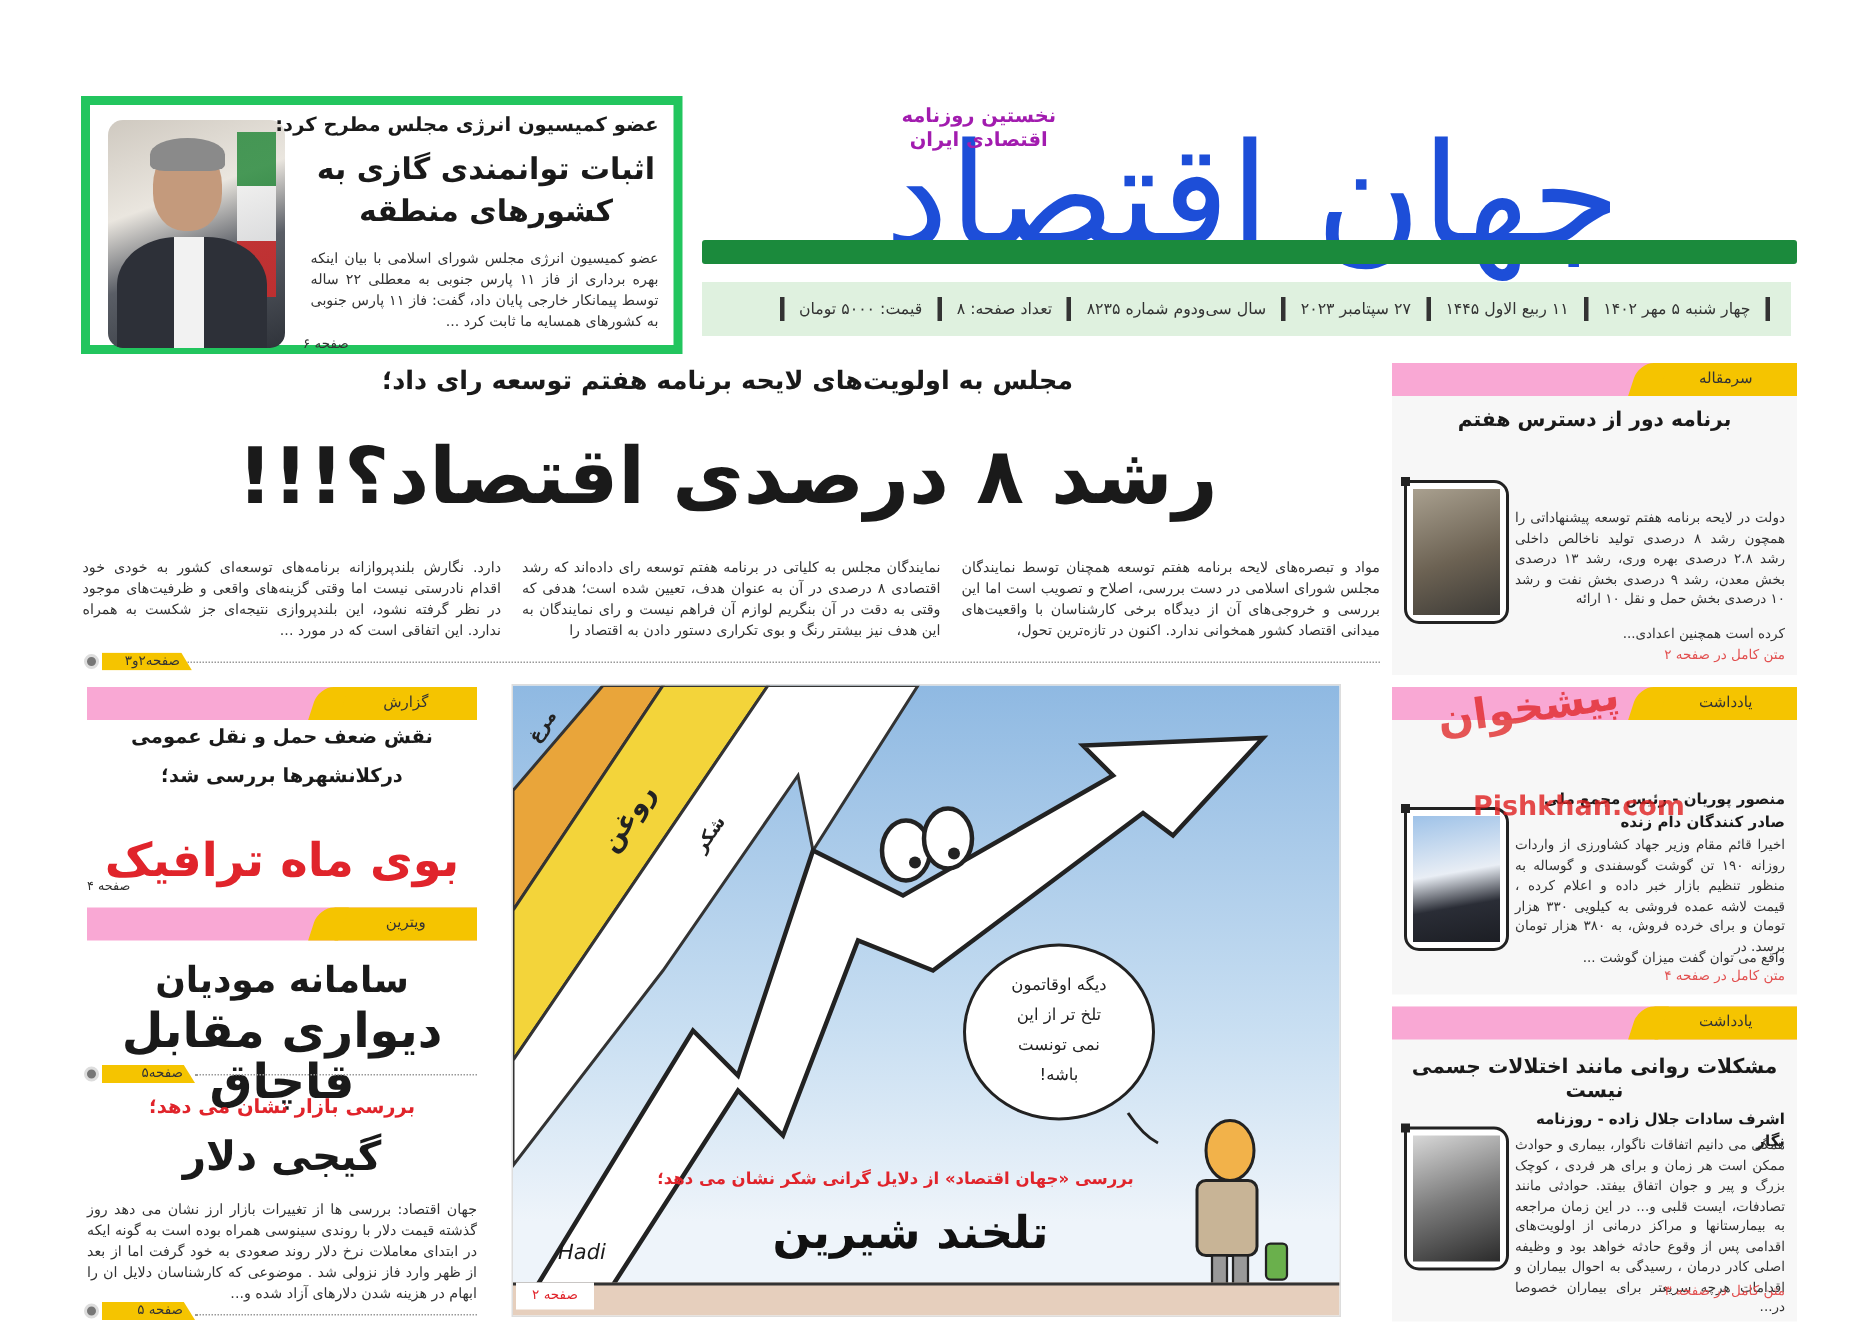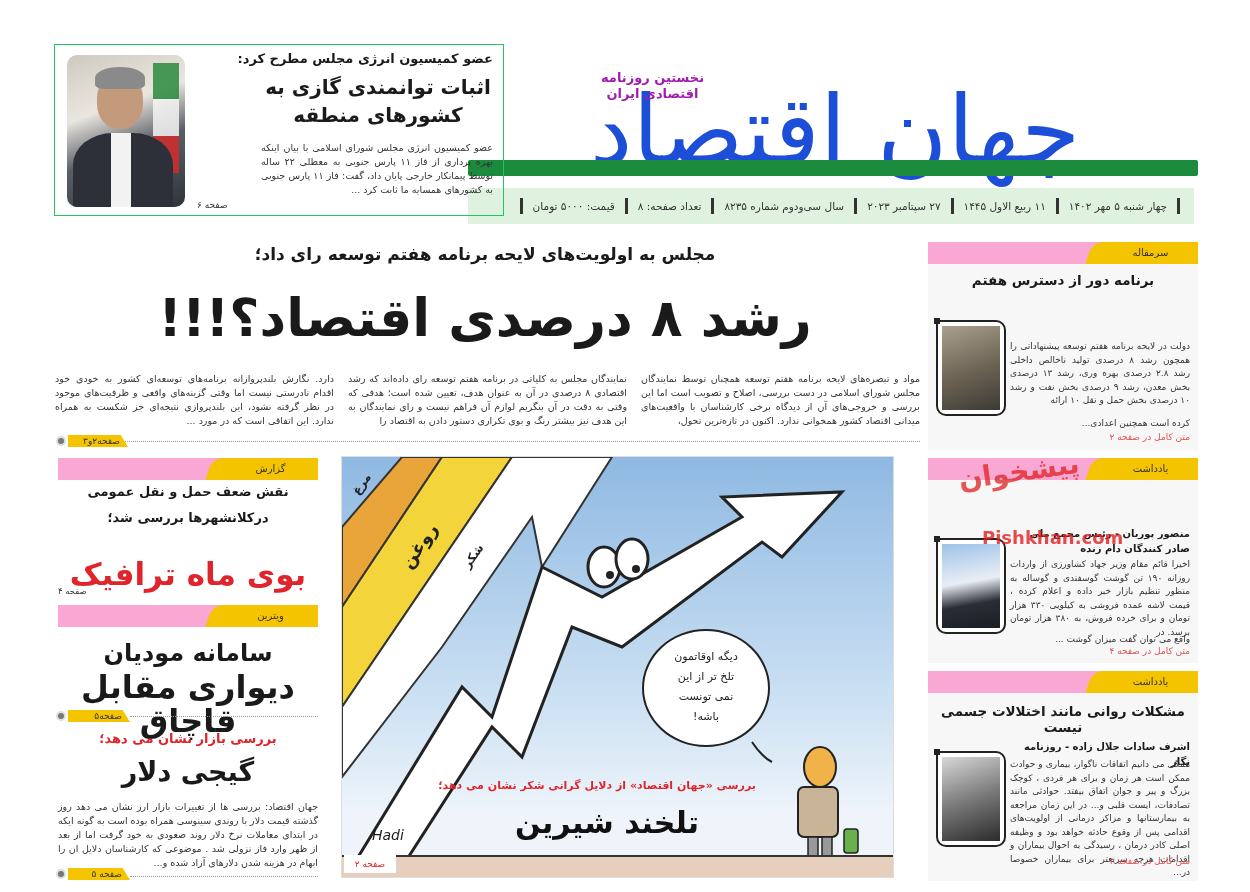--- a/index.html
+++ b/index.html
@@ -18,21 +18,21 @@
   .tagline { position: absolute; left: 600px; top: 70px; width: 105px; text-align: center;
     font-size: 13px; font-weight: bold; line-height: 16px; color: #a21caf; }
 
   .infobar { position: absolute; left: 468px; top: 188px; width: 726px; height: 36px;
     background: #dff1df; display: flex; align-items: center; padding: 0 14px; gap: 10px;
     font-size: 10.5px; color: #333; }
   .infobar .sep { width: 3px; height: 16px; background: #333; }
   .infobar .item { white-space: nowrap; }
 
   
-  .teaser { position: absolute; left: 54px; top: 44px; width: 450px; height: 172px; border: 1px solid #22c55e; }
+  .teaser { position: absolute; left: 54px; top: 64px; width: 401px; height: 172px; border: 6px solid #22c55e; }
   .teaser .photo { position: absolute; left: 12px; top: 10px; width: 118px; height: 152px; border-radius: 10px;
     background: linear-gradient(160deg, #cfc9c0 0%, #eae6df 35%, #5a5e66 60%, #2f333a 100%); overflow: hidden; }
   .teaser .photo .flag { position: absolute; right: 6px; top: 8px; width: 26px; height: 110px;
     background: linear-gradient(#2a8a3e 0 33%, #f4f4f4 33% 66%, #d22b2b 66%); opacity: .85; }
   .teaser .photo .head { position: absolute; left: 30px; top: 18px; width: 46px; height: 56px; border-radius: 45%;
     background: #c49a7c; }
   .teaser .photo .hair { position: absolute; left: 28px; top: 12px; width: 50px; height: 22px; border-radius: 50% 50% 20% 20%; background: #8a8a8a; }
   .teaser .photo .suit { position: absolute; left: 6px; top: 78px; width: 100px; height: 80px; border-radius: 40% 40% 0 0; background: #2d3038; }
   .teaser .photo .shirt { position: absolute; left: 44px; top: 78px; width: 20px; height: 74px; background: #f2f2f2; }
   .teaser .kicker { position: absolute; right: 10px; top: 6px; font-size: 13px; font-weight: bold; }

